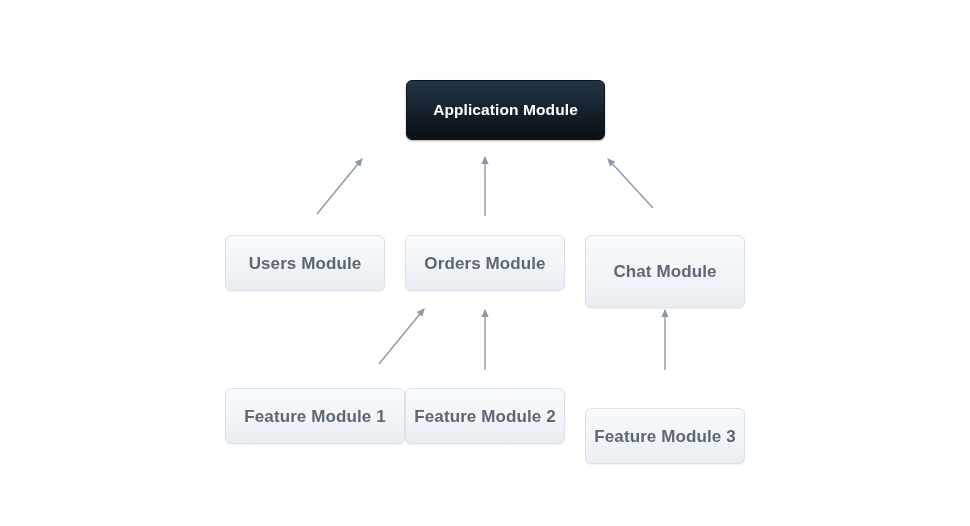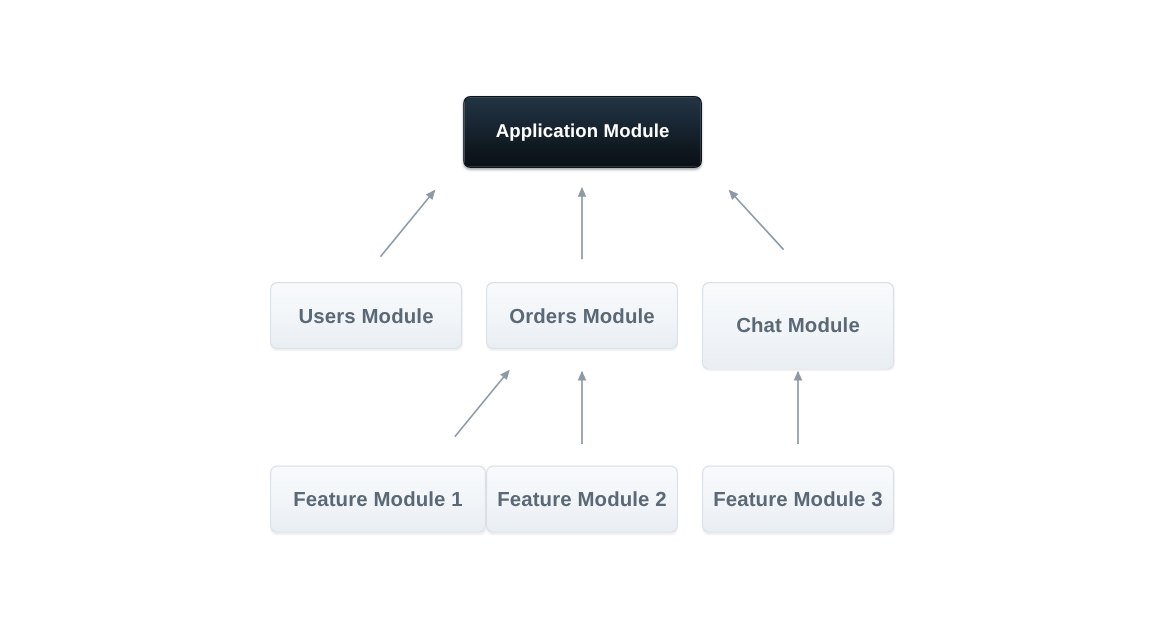--- a/index.html
+++ b/index.html
@@ -37,20 +37,21 @@
     border-radius: 6px;
     letter-spacing: 0.1px;
   }
   .node-root {
     background: linear-gradient(180deg, #233444 0%, #192734 38%, #101920 72%, #0a1016 100%);
     color: #ffffff;
     font-size: 15.5px;
     font-weight: bold;
     box-shadow: 0 1px 2px rgba(16,25,32,0.35);
     border: 1px solid #0c141b;
+    margin-left: 20px;
   }
   .node-leaf {
     background: linear-gradient(180deg, #f8fafc 0%, #f3f6f9 45%, #e9eef3 100%);
     color: #5b6876;
     font-size: 17px;
     font-weight: bold;
     border: 1px solid #dbe1e8;
     box-shadow: 0 1px 1px rgba(95,110,125,0.10);
   }
   .node-label {
@@ -96,17 +97,17 @@
   </div>
 
   <div class="node node-leaf" style="left: 225px; top: 388px; width: 180px; height: 56px;">
     <span class="node-label">Feature Module 1</span>
   </div>
 
   <div class="node node-leaf" style="left: 405px; top: 388px; width: 160px; height: 56px;">
     <span class="node-label">Feature Module 2</span>
   </div>
 
-  <div class="node node-leaf" style="left: 585px; top: 388px; width: 160px; height: 56px;">
+  <div class="node node-leaf" style="left: 585px; top: 408px; width: 160px; height: 56px;">
     <span class="node-label">Feature Module 3</span>
   </div>
 
 </div>
 
 </body></html>

